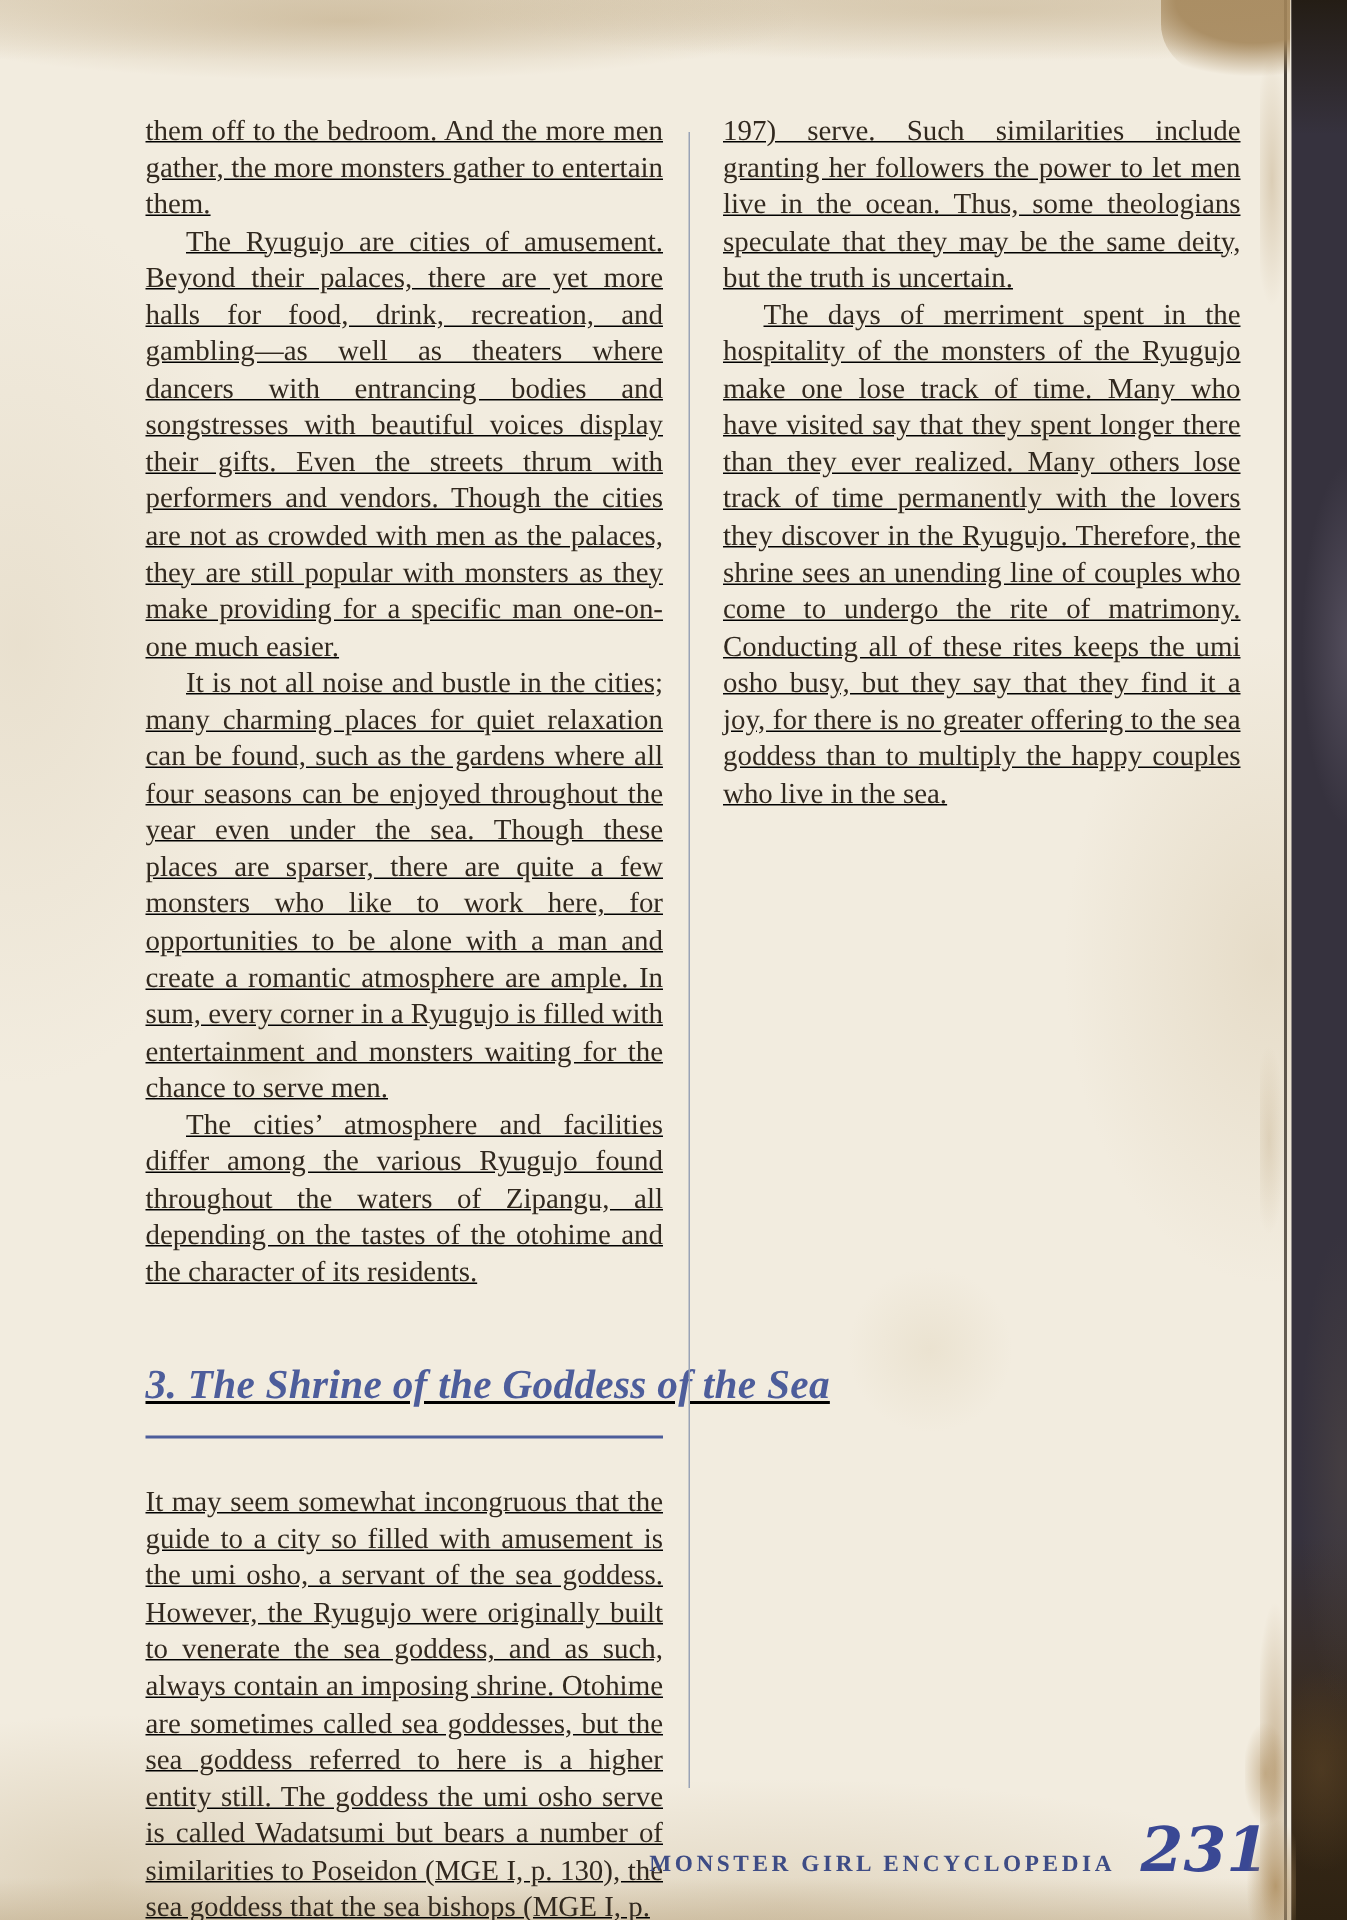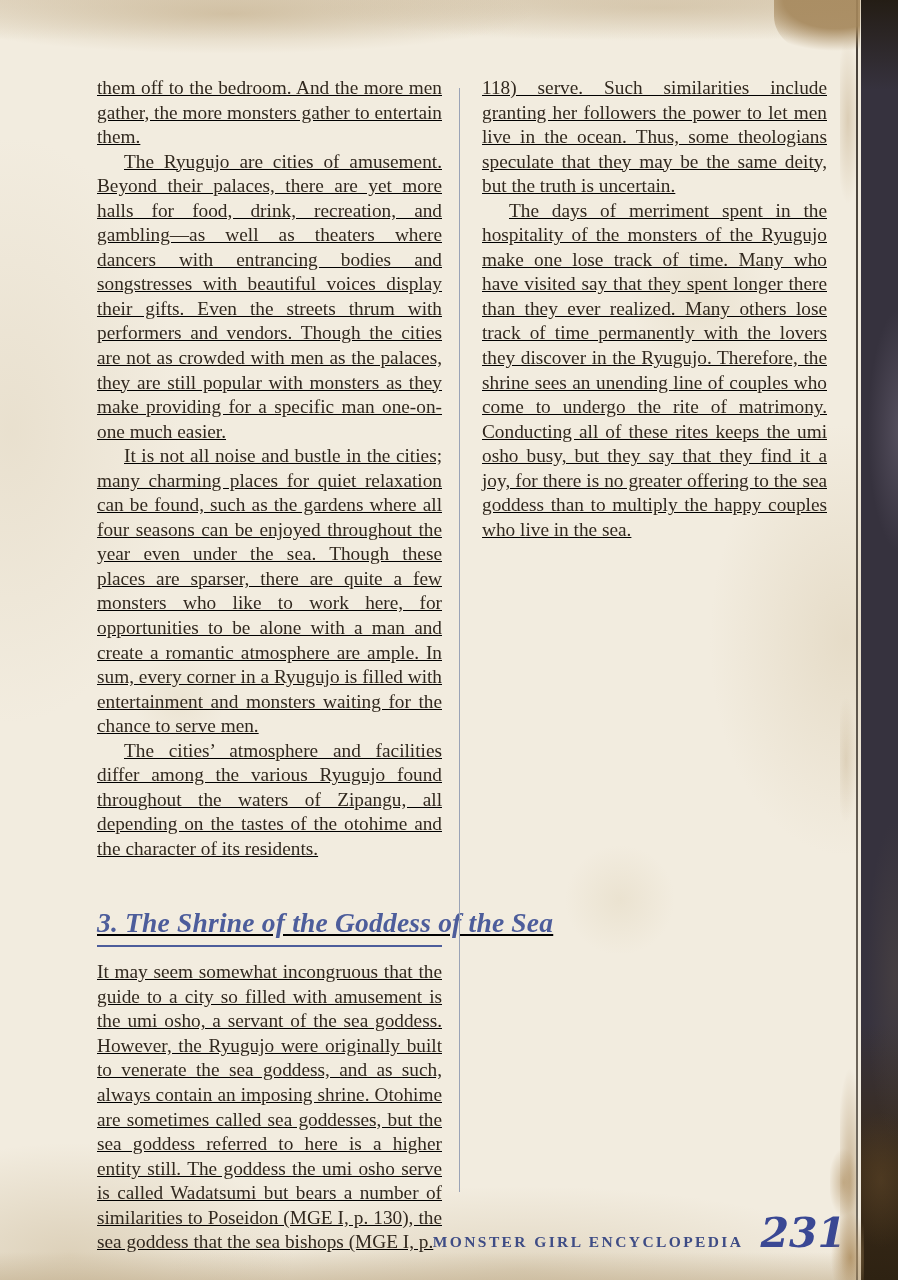--- a/index.html
+++ b/index.html
@@ -76,27 +76,27 @@
     background:var(--divider);
   }
   p.body-para{
     margin:0;
     font-size:19.3px;line-height:24.55px;
     color:var(--body-text);
     text-align:justify;
   }
   p.body-para.indent{text-indent:27px;}
   h2.section-heading{
-    margin:46px 0 13px 0;
+    margin:46px 0 31px 0;
     font-family:"Liberation Serif", serif;
     font-style:italic;font-weight:bold;
     font-size:27.5px;line-height:1.12;
     color:var(--heading-accent);
     border-bottom:2px solid var(--heading-accent);
-    padding-bottom:7px;
+    padding-bottom:19px;
     letter-spacing:0.2px;
     white-space:nowrap;
   }
   
   .footer{
     position:absolute;right:52px;bottom:26px;
     display:flex;align-items:baseline;gap:17px;
   }
   .book-title{
     font-family:"Liberation Serif", serif;
@@ -121,21 +121,21 @@
       <p class="body-para indent">The Ryugujo are cities of amusement. Beyond their palaces, there are yet more halls for food, drink, recreation, and gambling—as well as theaters where dancers with entrancing bodies and songstresses with beautiful voices display their gifts. Even the streets thrum with performers and vendors. Though the cities are not as crowded with men as the palaces, they are still popular with monsters as they make providing for a specific man one-on-one much easier.</p>
       <p class="body-para indent">It is not all noise and bustle in the cities; many charming places for quiet relaxation can be found, such as the gardens where all four seasons can be enjoyed throughout the year even under the sea. Though these places are sparser, there are quite a few monsters who like to work here, for opportunities to be alone with a man and create a romantic atmosphere are ample. In sum, every corner in a Ryugujo is filled with entertainment and monsters waiting for the chance to serve men.</p>
       <p class="body-para indent">The cities’ atmosphere and facilities differ among the various Ryugujo found throughout the waters of Zipangu, all depending on the tastes of the otohime and the character of its residents.</p>
       <h2 class="section-heading">3. The Shrine of the Goddess of the Sea</h2>
       <p class="body-para">It may seem somewhat incongruous that the guide to a city so filled with amusement is the umi osho, a servant of the sea goddess. However, the Ryugujo were originally built to venerate the sea goddess, and as such, always contain an imposing shrine. Otohime are sometimes called sea goddesses, but the sea goddess referred to here is a higher entity still. The goddess the umi osho serve is called Wadatsumi but bears a number of similarities to Poseidon (MGE I, p. 130), the sea goddess that the sea bishops (MGE I, p.</p>
     </div>
 
   <div class="column-divider"></div>
 
   <div class="column col-right">
-      <p class="body-para">118) serve. Such similarities include granting her followers the power to let men live in the ocean. Thus, some theologians speculate that they may be the same deity, but the truth is uncertain.</p>
+      <p class="body-para">197) serve. Such similarities include granting her followers the power to let men live in the ocean. Thus, some theologians speculate that they may be the same deity, but the truth is uncertain.</p>
       <p class="body-para indent">The days of merriment spent in the hospitality of the monsters of the Ryugujo make one lose track of time. Many who have visited say that they spent longer there than they ever realized. Many others lose track of time permanently with the lovers they discover in the Ryugujo. Therefore, the shrine sees an unending line of couples who come to undergo the rite of matrimony. Conducting all of these rites keeps the umi osho busy, but they say that they find it a joy, for there is no greater offering to the sea goddess than to multiply the happy couples who live in the sea.</p>
     </div>
 
   <div class="footer">
     <span class="book-title">MONSTER GIRL ENCYCLOPEDIA</span>
     <span class="page-number">231</span>
   </div>
 
   <div class="edge-mottle"></div>
   <div class="edge-line"></div>

